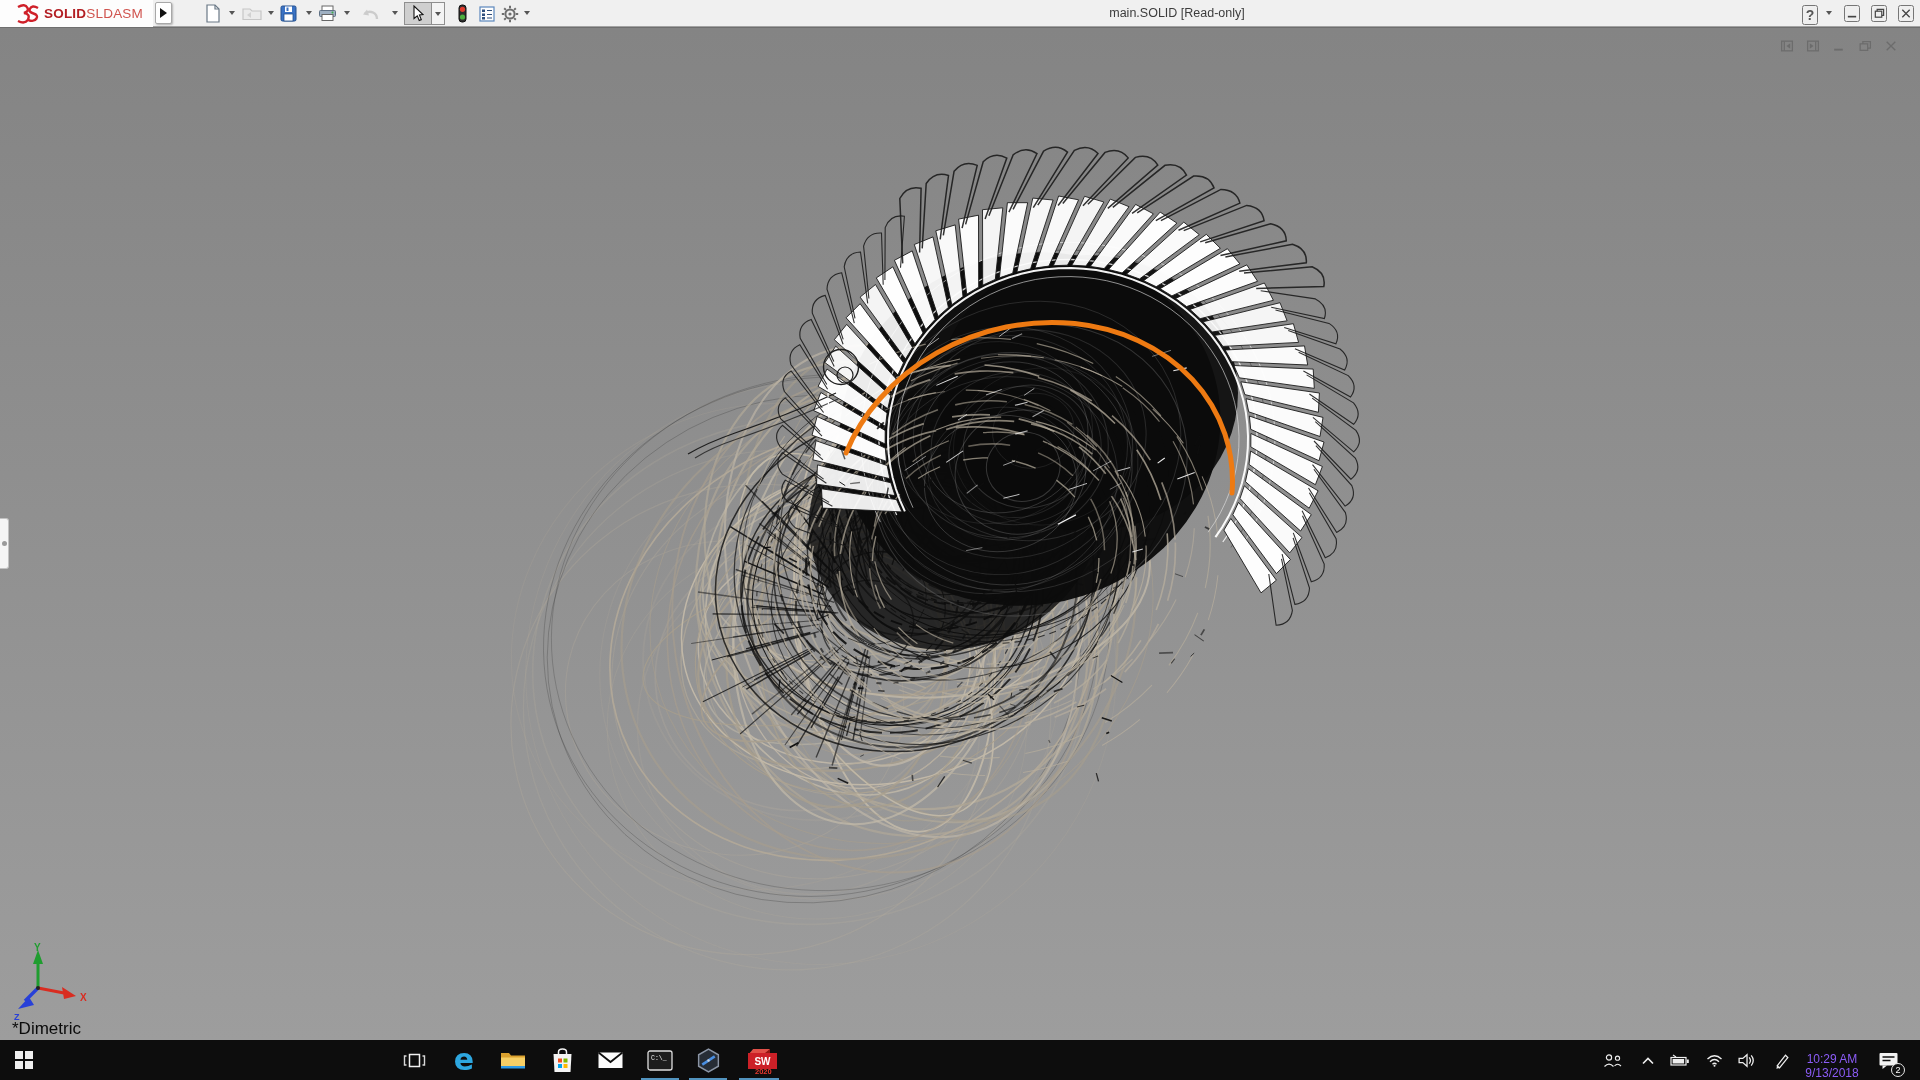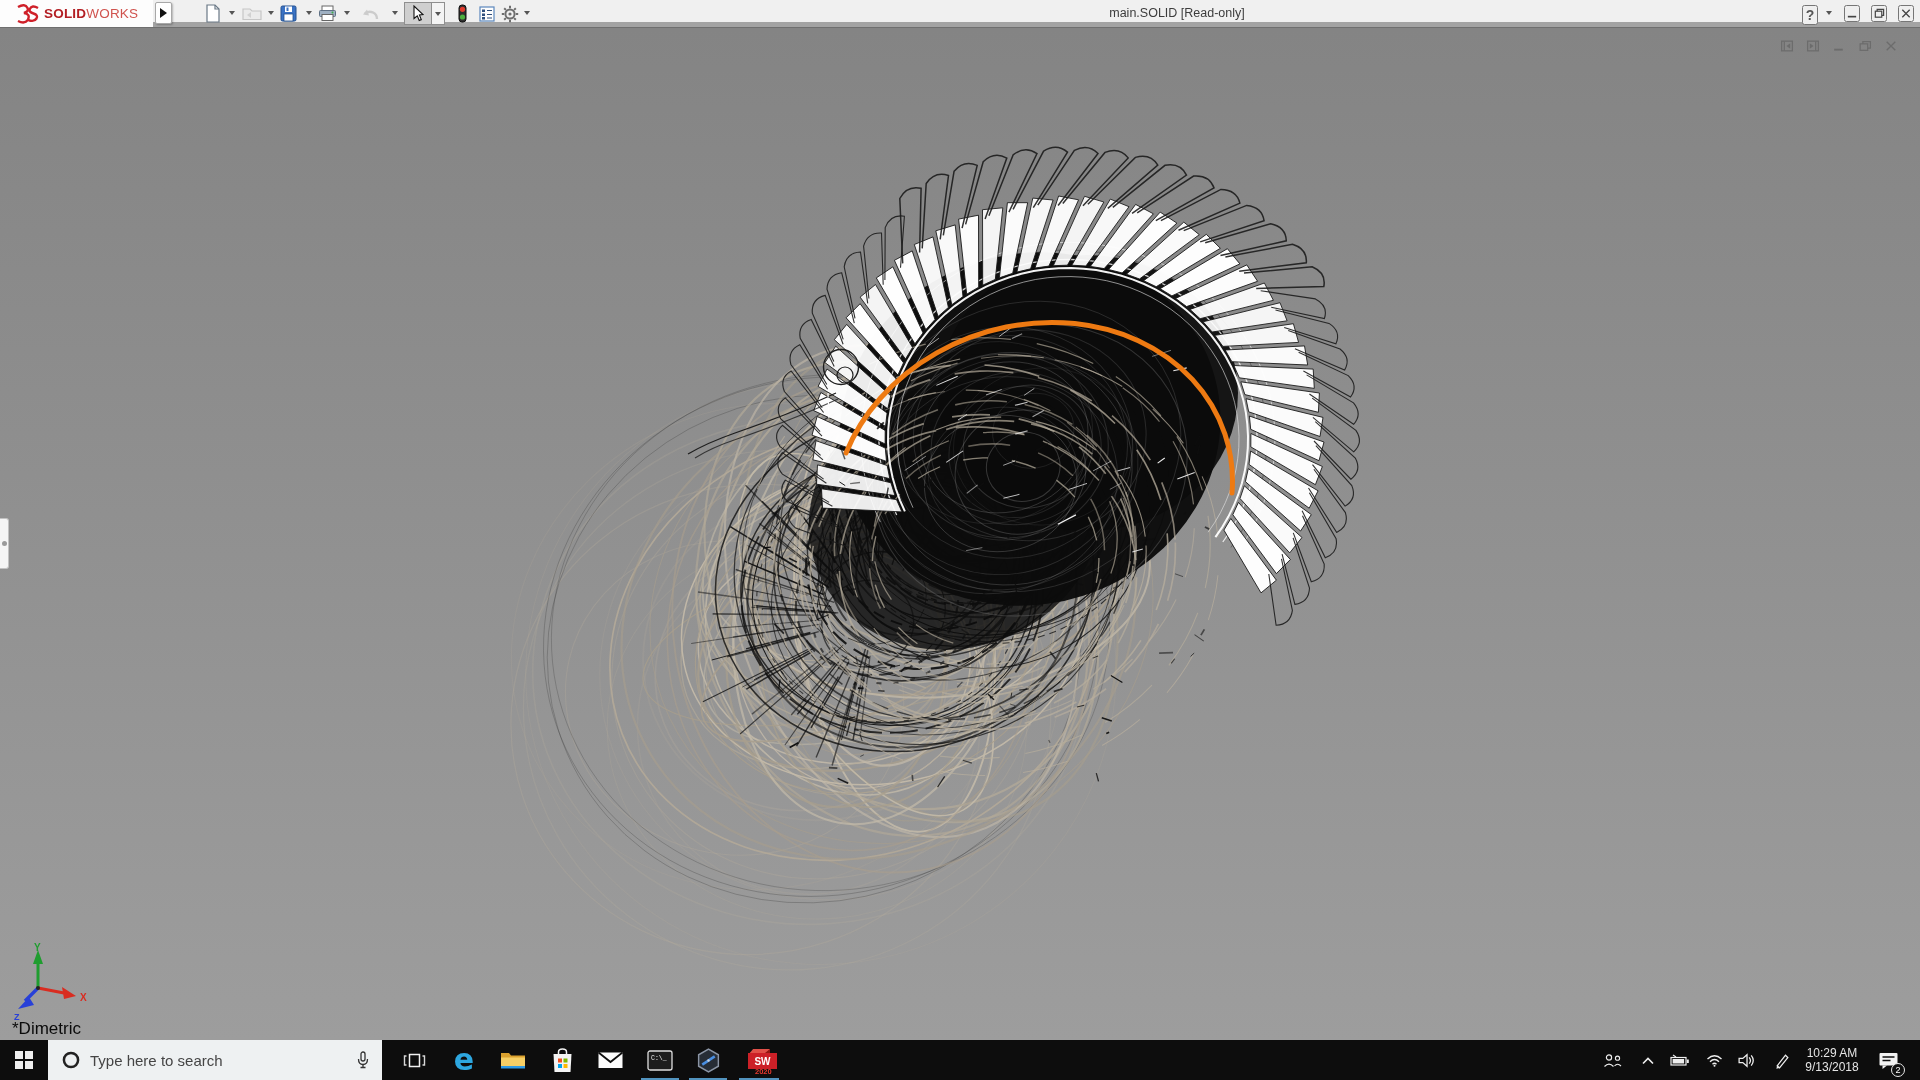--- a/index.html
+++ b/index.html
@@ -2,21 +2,21 @@
 <html><head>
 <meta charset="utf-8">
 <style>
   * { margin:0; padding:0; box-sizing:border-box; }
   html,body { width:1920px; height:1080px; overflow:hidden; background:#000;
     font-family:"Liberation Sans","DejaVu Sans",sans-serif; }
   #app { position:relative; width:1920px; height:1080px; }
 
   
   #titlebar { position:absolute; top:0; left:0; width:1920px; height:27px;
-    background:#f0f0f0; border-bottom:5px solid #a3a3a3; z-index:30; }
+    background:#f0f0f0; border-bottom:1px solid #a3a3a3; z-index:30; }
   #logo-area { position:absolute; left:0; top:0; width:153px; height:27px;
     background:#fdfdfd; display:flex; align-items:center; padding-left:14px; }
   .brand-bold { font-size:13.5px; font-weight:bold; color:#b31f24; letter-spacing:.2px; margin-left:4px; }
   .brand-light { font-size:13.5px; font-weight:400; color:#d0534e; letter-spacing:.2px; }
   #flyout-btn { position:absolute; left:155px; top:2px; width:17px; height:22px;
     background:#fff; border:1px solid #a8a8a8; border-radius:2px;
     display:flex; align-items:center; justify-content:center; box-shadow:1px 1px 2px rgba(0,0,0,.25); }
   .flyout-tri { width:0; height:0; border-top:5px solid transparent;
     border-bottom:5px solid transparent; border-left:7px solid #111; }
   .tbtn { position:absolute; top:2px; height:23px; display:flex; align-items:center;
@@ -65,40 +65,40 @@
     font-family:"DejaVu Sans",sans-serif; }
   .sw-icon { position:relative; width:28px; height:28px; }
   .sw-glyph { position:absolute; left:3px; top:7px; width:29px; height:16px; background:#cc2027;
     color:#fff; font-size:10px; font-weight:bold; display:flex; align-items:center;
     justify-content:center; letter-spacing:0; }
   .sw-top { position:absolute; left:6px; top:3px; width:17px; height:5px; background:#e05048;
     transform:skewX(-40deg); }
   .sw-side { position:absolute; left:20px; top:5px; width:5px; height:16px; background:#8f1712;
     transform:skewY(-40deg); }
   .sw-year { position:absolute; left:10px; top:21px; font-size:7.5px; font-weight:bold; color:#e8392e; }
-  #clock { left:1800px; width:64px; color:#e5e5e5; font-size:12px; line-height:14px;
-    text-align:center; flex-direction:column; }
+  #clock { left:1800px; width:64px; color:#8b5cf6; font-size:12px; line-height:14px;
+    text-align:center; flex-direction:column;justify-content:flex-end; }
   #action-center { left:1868px; width:40px; position:absolute; }
   #ac-badge { position:absolute; right:3px; bottom:3px; width:14px; height:14px;
     border-radius:50%; background:#111; border:1px solid #e8e8e8; color:#fff;
     font-size:9px; display:flex; align-items:center; justify-content:center; }
 </style>
 </head>
 <body>
 
 <div id="app">
 
   <header id="titlebar">
     <div id="logo-area">
       <svg width="26" height="24" viewBox="0 0 26 24">
         <path d="M4,5 Q11,1 13.5,6 Q15,9.5 10,11 Q16.5,12 14,17.5 Q11,22.5 4,19" fill="none" stroke="#cf2029" stroke-width="2.4"></path>
         <path d="M24,6 Q18,2.5 15.8,7 Q14.5,10 19.5,11.5 Q24.5,13 22.5,16.5 Q20,20.5 14,17.8" fill="none" stroke="#cf2029" stroke-width="2.4"></path>
       </svg>
       <span class="brand-bold">SOLID</span>
-        <span class="brand-light">WORKS</span>
+        <span class="brand-light">SLDASM</span>
     </div>
 
     <button id="flyout-btn">
       <span class="flyout-tri"></span>
     </button>
 
     <button class="tbtn" style="left:205px">
       <svg width="16" height="19" viewBox="0 0 16 19">
         <path d="M2,1 H10 L14,5 V18 H2 Z" fill="#fff" stroke="#6a7886" stroke-width="1.2"></path>
         <path d="M10,1 V5 H14" fill="none" stroke="#6a7886" stroke-width="1.2"></path>
@@ -677,31 +677,20 @@
   <footer id="taskbar">
     <button class="task-abs" id="start-btn">
       <svg width="18" height="18" viewBox="0 0 18 18">
         <rect x="0" y="0" width="8" height="8" fill="#f0f0f0"></rect>
         <rect x="10" y="0" width="8" height="8" fill="#f0f0f0"></rect>
         <rect x="0" y="10" width="8" height="8" fill="#f0f0f0"></rect>
         <rect x="10" y="10" width="8" height="8" fill="#f0f0f0"></rect>
       </svg>
     </button>
 
-    <div class="task-abs" id="searchbox">
-      <svg width="18" height="18" viewBox="0 0 16 16" style="margin-left:14px">
-        <circle cx="8" cy="8" r="6.3" fill="none" stroke="#222" stroke-width="2.2"></circle>
-      </svg>
-      <input id="search-input" type="text" placeholder="Type here to search" style="">
-      <svg width="14" height="19" viewBox="0 0 14 19" style="margin-right:12px">
-        <rect x="5" y="1" width="4" height="9" rx="2" fill="none" stroke="#333" stroke-width="1.3"></rect>
-        <path d="M2.5,8 Q2.5,13.5 7,13.5 Q11.5,13.5 11.5,8" fill="none" stroke="#333" stroke-width="1.3"></path>
-        <path d="M7,13.5 V16.5 M4.5,16.5 H9.5" stroke="#333" stroke-width="1.3"></path>
-      </svg>
-    </div>
 
     <button class="task-abs" style="left:390px;width:48px">
       <svg width="23" height="19" viewBox="0 0 23 19">
         <rect x="6.5" y="3.5" width="10" height="12" fill="none" stroke="#f0f0f0" stroke-width="1.5"></rect>
         <path d="M3.5,5 H1.5 V14 H3.5 M19.5,5 H21.5 V14 H19.5" fill="none" stroke="#d8d8d8" stroke-width="1.4"></path>
       </svg>
     </button>
 
     <button class="task-abs" style="left:440px;width:48px">
       <span class="edge-e">e</span>

